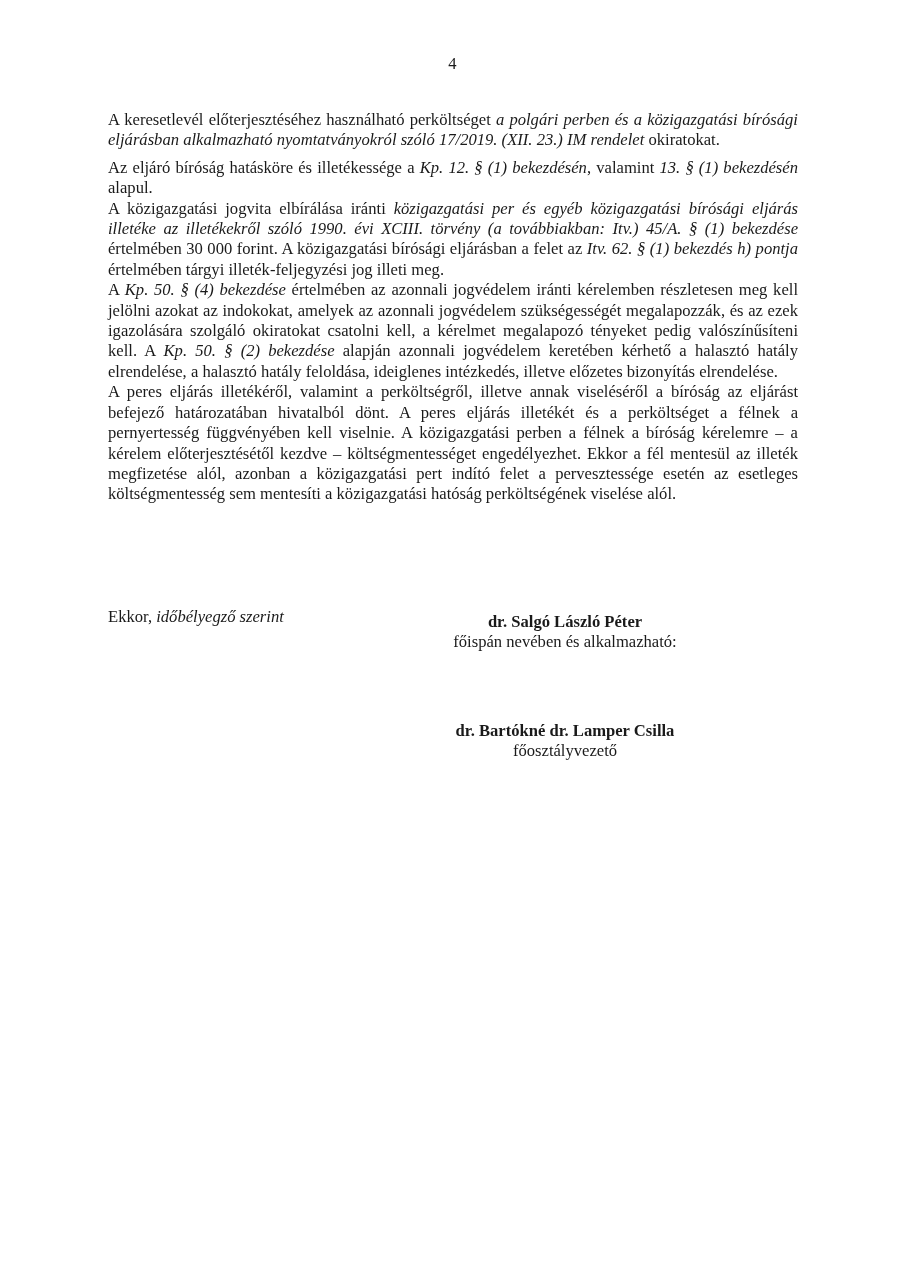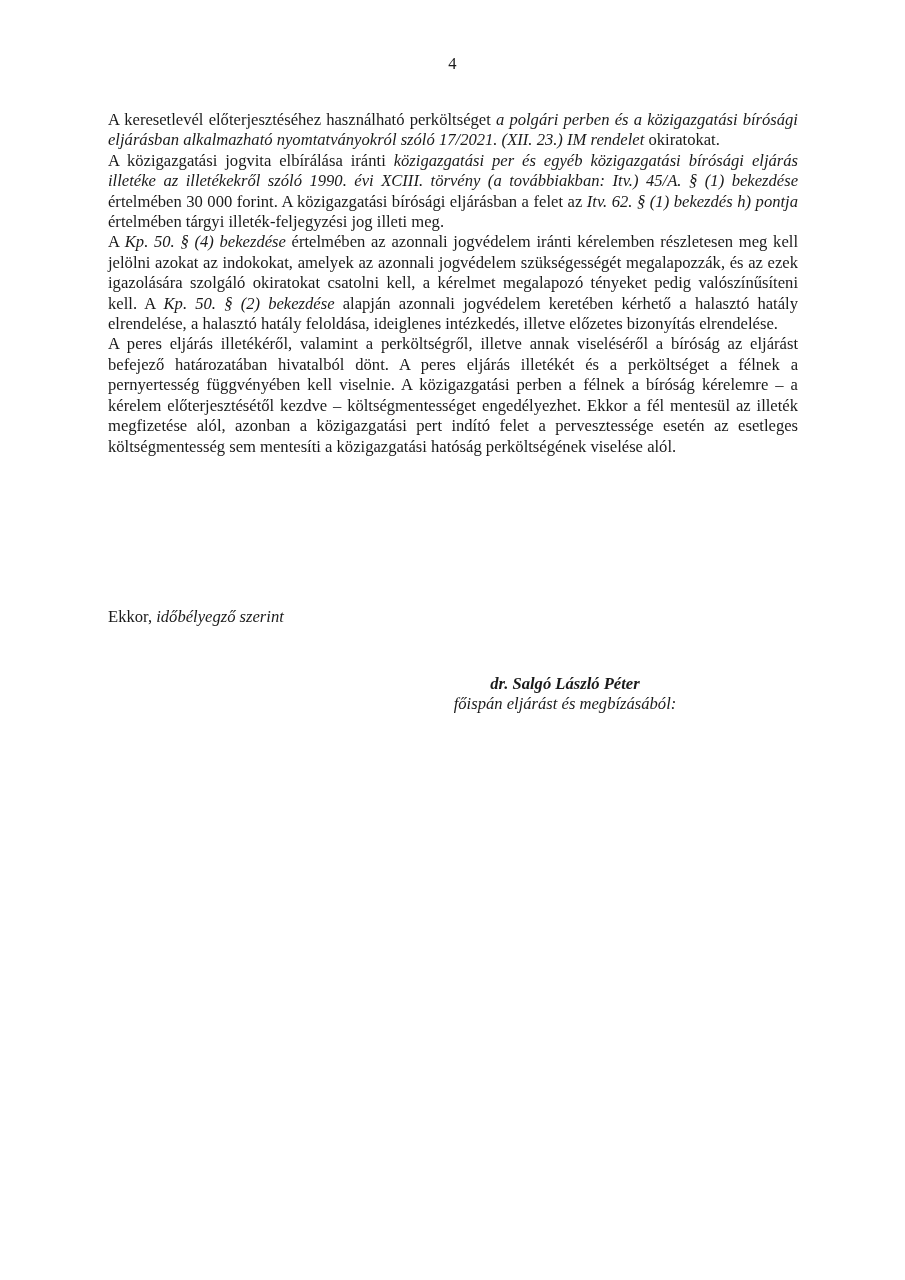--- a/index.html
+++ b/index.html
@@ -18,28 +18,33 @@
   .sig { position: absolute; left: 420px; width: 290px; text-align: center; }
   .sig b { font-weight: bold; }
 </style>
 </head>
 <body>
 
 <div class="page">
   <div class="page-num">4</div>
 
   <div class="body">
-    <p class="p"><span>A keresetlevél előterjesztéséhez használható perköltséget </span><i>a polgári perben és a közigazgatási bírósági eljárásban alkalmazható nyomtatványokról szóló 17/2021. (XII. 23.) IM rendelet</i><span> okiratokat.</span></p>
+    <p class="p"><span>A keresetlevél előterjesztéséhez használható perköltséget </span><i>a polgári perben és a közigazgatási bírósági eljárásban alkalmazható nyomtatványokról szóló 17/2019. (XII. 23.) IM rendelet</i><span> okiratokat.</span></p>
+    <p class="p gap"><span>Az eljáró bíróság hatásköre és illetékessége a </span><i>Kp. 12. § (1) bekezdésén</i><span>, valamint </span><i>13. § (1) bekezdésén</i><span> alapul.</span></p>
     <p class="p"><span>A közigazgatási jogvita elbírálása iránti </span><i>közigazgatási per és egyéb közigazgatási bírósági eljárás illetéke az illetékekről szóló 1990. évi XCIII. törvény (a továbbiakban: Itv.) 45/A. § (1) bekezdése</i><span> értelmében 30 000 forint. A közigazgatási bírósági eljárásban a felet az </span><i>Itv. 62. § (1) bekezdés h) pontja</i><span> értelmében tárgyi illeték-feljegyzési jog illeti meg.</span></p>
     <p class="p"><span>A </span><i>Kp. 50. § (4) bekezdése</i><span> értelmében az azonnali jogvédelem iránti kérelemben részletesen meg kell jelölni azokat az indokokat, amelyek az azonnali jogvédelem szükségességét megalapozzák, és az ezek igazolására szolgáló okiratokat csatolni kell, a kérelmet megalapozó tényeket pedig valószínűsíteni kell. A </span><i>Kp. 50. § (2) bekezdése</i><span> alapján azonnali jogvédelem keretében kérhető a halasztó hatály elrendelése, a halasztó hatály feloldása, ideiglenes intézkedés, illetve előzetes bizonyítás elrendelése.</span></p>
     <p class="p"><span>A peres eljárás illetékéről, valamint a perköltségről, illetve annak viseléséről a bíróság az eljárást befejező határozatában hivatalból dönt. A peres eljárás illetékét és a perköltséget a félnek a pernyertesség függvényében kell viselnie. A közigazgatási perben a félnek a bíróság kérelemre – a kérelem előterjesztésétől kezdve – költségmentességet engedélyezhet. Ekkor a fél mentesül az illeték megfizetése alól, azonban a közigazgatási pert indító felet a pervesztessége esetén az esetleges költségmentesség sem mentesíti a közigazgatási hatóság perköltségének viselése alól.</span></p>
   </div>
 
   <div class="place">
     <span>Ekkor, </span><i>időbélyegző szerint</i>
   </div>
 
-  <div class="sig" style="top:674px;font-style:italic;">
+  <div class="sig" style="top:612px;">
     <b>dr. Salgó László Péter</b><br>
-    <span>főispán eljárást és megbízásából:</span>
+    <span>főispán nevében és alkalmazható:</span>
   </div>
 
+  <div class="sig" style="top:721px;">
+    <b>dr. Bartókné dr. Lamper Csilla</b><br>
+    <span>főosztályvezető</span>
+  </div>
 </div>
 
 </body></html>

